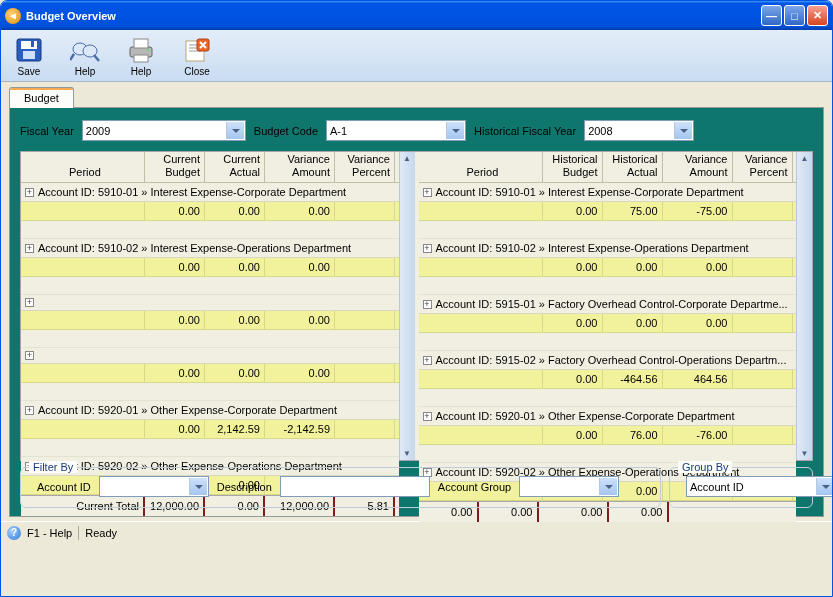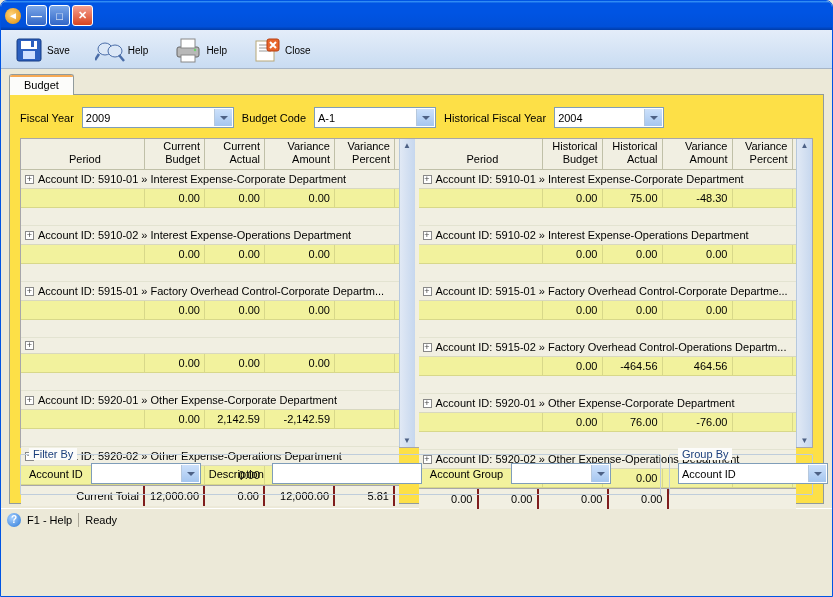--- a/index.html
+++ b/index.html
@@ -9,29 +9,29 @@
 .titlebar { height: 29px; background: linear-gradient(to bottom, #3c9af8 0%, #0054e3 8%, #0054e3 40%, #0050d9 88%, #003ca8 100%); display: flex; align-items: center; padding: 0 4px; color: #fff; font-weight: bold; font-size: 13px; }
 .titlebar-icon { width: 16px; height: 16px; background: radial-gradient(circle at 40% 40%, #ffd27a, #e08b00); border-radius: 50%; margin-right: 5px; display: flex; align-items: center; justify-content: center; font-size: 10px; color: #fff; }
 .titlebar-text { flex: 1; }
 .win-btns { display: flex; gap: 2px; }
 .win-btn { width: 21px; height: 21px; border: 1px solid #fff; border-radius: 3px; display: flex; align-items: center; justify-content: center; font-weight: bold; font-size: 11px; color: #fff; cursor: pointer; }
 .win-min, .win-max { background: linear-gradient(#7ba7e8, #3166c7); }
 .win-close { background: linear-gradient(#f5a091, #d8441f); }
 
 .toolbar-area { background: linear-gradient(#e4edf9, #c9dcf2); padding: 4px 8px 2px; border-bottom: 1px solid #a7b5c6; }
 .toolbar { display: flex; gap: 16px; }
-.tool-btn { display: flex; align-items: center; gap: 2px; cursor: pointer; padding: 2px 4px; }
+.tool-btn { display: flex; flex-direction: column; align-items: center; gap: 2px; cursor: pointer; padding: 2px 4px; }
 .tool-icon { width: 32px; height: 28px; display: flex; align-items: center; justify-content: center; }
 .tool-label { font-size: 10px; }
 
 .tabs-area { padding: 4px 8px 0; background: #ece9d8; }
 .tab { display: inline-block; padding: 4px 14px; background: #fcfcfa; border: 1px solid #919b9c; border-bottom: none; border-radius: 3px 3px 0 0; position: relative; top: 1px; z-index: 2; }
 .tab::before { content:""; position:absolute; left:0; right:0; top:0; height:2px; background:#f7a954; border-radius:3px 3px 0 0; }
 
-.content { background: #fde047; border: 1px solid #919b9c; margin: 0 8px 4px; padding: 12px 10px 8px; }
+.content { background: #0f766e; border: 1px solid #919b9c; margin: 0 8px 4px; padding: 12px 10px 8px; }
 
 .filters-row { display: flex; align-items: center; gap: 8px; margin-bottom: 10px; }
 .filters-row label { white-space: nowrap; }
 .combo { height: 21px; border: 1px solid #7f9db9; background: #fff; padding: 0 3px; display: flex; align-items: center; position: relative; }
 .combo::after { content: ""; position: absolute; right: 1px; top: 1px; bottom: 1px; width: 17px; background: linear-gradient(#cde1fb, #a5c6ef); border-left: 1px solid #b6c8dd; }
 .combo-arrow { position: absolute; right: 5px; top: 50%; transform: translateY(-50%); width: 0; height: 0; border-left: 4px solid transparent; border-right: 4px solid transparent; border-top: 4px solid #4d6185; z-index: 1; }
 
 .grids { display: flex; gap: 4px; border: 1px solid #a7a6aa; background: #f1efe2; }
 .grid { flex: 1; background: #f1efe2; position: relative; }
 .grid-scroll { position: absolute; right: 0; top: 0; bottom: 0; width: 16px; background: linear-gradient(to right, #e1e9f5, #c6d7ee); border-left: 1px solid #b6c8dd; }
@@ -58,40 +58,41 @@
 .c-varamt-l { width: 70px; }
 .c-varpct-l { width: 60px; }
 
 .c-period-r { width: 124px; }
 .c-budget-r { width: 60px; }
 .c-actual-r { width: 60px; }
 .c-varamt-r { width: 70px; }
 .c-varpct-r { width: 60px; }
 
 .bottom-panel { display: flex; gap: 8px; margin-top: 6px; }
-.fieldset { border: 1px solid #bfcddb; padding: 8px 8px 10px; border-radius: 1px; position: relative; }
+.fieldset { border: 1px solid #bfcddb; padding: 8px 16px 10px; border-radius: 6px; position: relative; }
 .fieldset-legend { position: absolute; top: -7px; left: 8px; background: #fcfcfa; padding: 0 4px; color: #1a3e7b; }
 .filter-set { flex: 1; display: flex; align-items: center; gap: 8px; }
 .group-set { width: 144px; }
 .text-input { height: 21px; border: 1px solid #7f9db9; background: #fff; padding: 0 3px; }
 
 .statusbar { height: 22px; background: #ece9d8; border-top: 1px solid #fff; display: flex; align-items: center; padding: 0 6px; gap: 6px; }
 .status-sep { width: 1px; height: 14px; background: #aca899; }
 .help-icon { width: 14px; height: 14px; border-radius: 50%; background: radial-gradient(circle at 35% 35%, #a6d0ff, #2b78d6); color: #fff; display: flex; align-items: center; justify-content: center; font-size: 10px; font-weight: bold; }
 
 
 svg { display: block; }
 </style>
 </head>
 <body>
 
 <div class="window">
 
   <div class="titlebar">
     <div class="titlebar-icon">◄</div>
+    <div class="titlebar-text">Budget Overview</div>
     <div class="win-btns">
       <div class="win-btn win-min">—</div>
       <div class="win-btn win-max">□</div>
       <div class="win-btn win-close">✕</div>
     </div>
   </div>
 
   <div class="toolbar-area">
     <div class="toolbar">
       <div class="tool-btn">
@@ -144,32 +145,32 @@
   </div>
 
   <div class="tabs-area">
     <div class="tab"><span>Budget</span></div>
   </div>
 
   <div class="content">
 
     <div class="filters-row">
       <label>Fiscal Year</label>
-      <div class="combo" style="width:152px">
+      <div class="combo" style="width:164px">
         <span>2009</span>
           <span class="combo-arrow"></span>
       </div>
       <label>Budget Code</label>
-      <div class="combo" style="width:122px">
+      <div class="combo" style="width:140px">
         <span>A-1</span>
           <span class="combo-arrow"></span>
       </div>
       <label>Historical Fiscal Year</label>
       <div class="combo" style="width:110px">
-        <span>2004</span>
+        <span>2008</span>
           <span class="combo-arrow"></span>
       </div>
     </div>
 
     <div class="grids" style="height:310px">
       <div class="grid">
         <div class="grid-inner">
           <div class="gh">
             <div class="gh-cell left c-period-l">Period</div>
             <div class="gh-cell c-budget-l" style="white-space:pre-line">Current
@@ -201,21 +202,20 @@
               <div class="data-row">
                 <div class="data-cell c-period-l"></div>
                 <div class="data-cell c-budget-l">0.00</div>
                 <div class="data-cell c-actual-l">0.00</div>
                 <div class="data-cell c-varamt-l">0.00</div>
                 <div class="data-cell c-varpct-l"></div>
               </div>
               <div class="blank-row"></div>
               <div class="group-row">
                 <span class="expand">+</span>
-                <span>Account ID: 5915-01 » Factory Overhead Control-Corporate Departm...</span>
               </div>
               <div class="data-row">
                 <div class="data-cell c-period-l"></div>
                 <div class="data-cell c-budget-l">0.00</div>
                 <div class="data-cell c-actual-l">0.00</div>
                 <div class="data-cell c-varamt-l">0.00</div>
                 <div class="data-cell c-varpct-l"></div>
               </div>
               <div class="blank-row"></div>
               <div class="group-row">
@@ -279,21 +279,21 @@
           </div>
           <div id="right-body">
               <div class="group-row">
                 <span class="expand">+</span>
                 <span>Account ID: 5910-01 » Interest Expense-Corporate Department</span>
               </div>
               <div class="data-row">
                 <div class="data-cell c-period-r"></div>
                 <div class="data-cell c-budget-r">0.00</div>
                 <div class="data-cell c-actual-r">75.00</div>
-                <div class="data-cell c-varamt-r">-48.30</div>
+                <div class="data-cell c-varamt-r">-75.00</div>
                 <div class="data-cell c-varpct-r"></div>
               </div>
               <div class="blank-row"></div>
               <div class="group-row">
                 <span class="expand">+</span>
                 <span>Account ID: 5910-02 » Interest Expense-Operations Department</span>
               </div>
               <div class="data-row">
                 <div class="data-cell c-period-r"></div>
                 <div class="data-cell c-budget-r">0.00</div>

